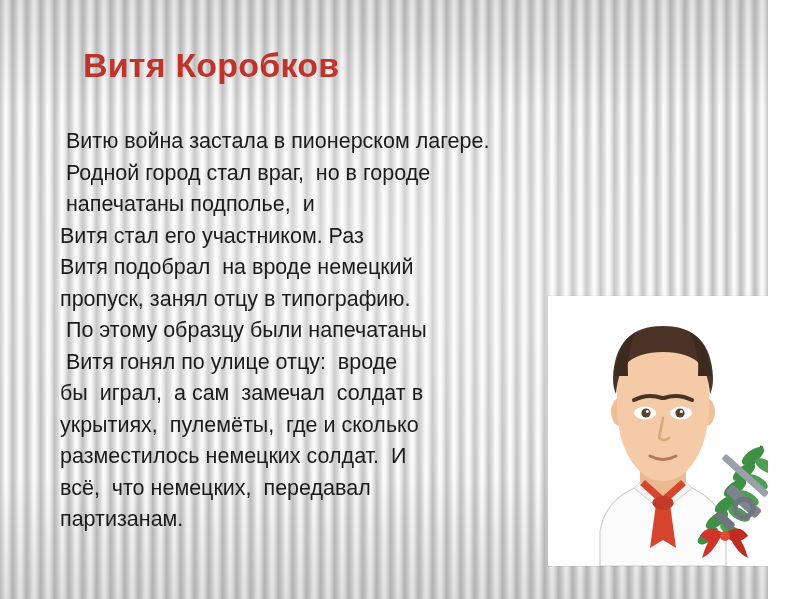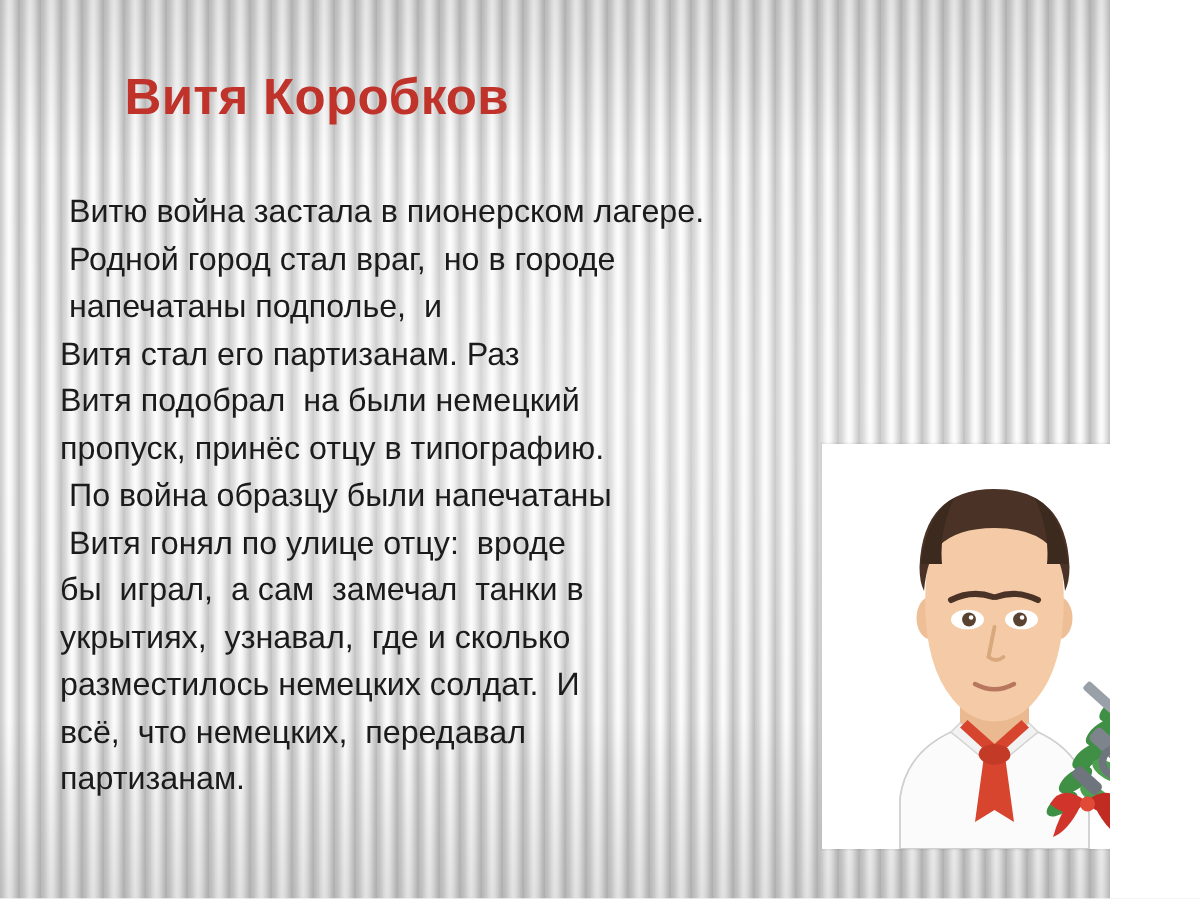--- a/index.html
+++ b/index.html
@@ -26,20 +26,21 @@
         #d8d8d8 2px,
         #efefef 4px,
         #fdfdfd 6px,
         #f2f2f2 8px,
         #dcdcdc 10px,
         #c4c4c4 12px,
         #bdbdbd 13px,
         #cfcfcf 14px
       );
     overflow: hidden;
+    padding-left: 28px;
   }
 
   
   .slide::after {
     content: "";
     position: absolute;
     inset: 0;
     background:
       radial-gradient(ellipse 70% 55% at 45% 45%, rgba(255,255,255,0.40) 0%, rgba(255,255,255,0.18) 45%, rgba(255,255,255,0) 75%),
       linear-gradient(180deg, rgba(120,120,120,0.18) 0%, rgba(255,255,255,0) 18%, rgba(255,255,255,0) 80%, rgba(120,120,120,0.20) 100%);
@@ -53,21 +54,21 @@
     font-size: 34px;
     font-weight: bold;
     color: #c0332b;
     letter-spacing: 0.2px;
     z-index: 3;
     white-space: nowrap;
   }
 
   .body-text {
     position: absolute;
-    left: 40px;
+    left: 60px;
     top: 126px;
     width: 510px;
     z-index: 3;
     font-size: 21.5px;
     line-height: 31.5px;
     color: #1b1b1b;
   }
   .body-text p {
     margin: 0;
     white-space: pre;
@@ -95,27 +96,27 @@
 <body>
 
 <div class="slide">
 
   <div class="title">Витя Коробков</div>
 
   <div class="body-text">
     <p> Витю война застала в пионерском лагере.</p>
     <p> Родной город стал враг,  но в городе</p>
     <p> напечатаны подполье,  и</p>
-    <p>Витя стал его партизанам. Раз</p>
-    <p>Витя подобрал  на были немецкий</p>
-    <p>пропуск, принёс отцу в типографию.</p>
-    <p> По война образцу были напечатаны</p>
+    <p>Витя стал его участником. Раз</p>
+    <p>Витя подобрал  на вроде немецкий</p>
+    <p>пропуск, занял отцу в типографию.</p>
+    <p> По этому образцу были напечатаны</p>
     <p> Витя гонял по улице отцу:  вроде</p>
-    <p>бы  играл,  а сам  замечал  танки в</p>
-    <p>укрытиях,  узнавал,  где и сколько</p>
+    <p>бы  играл,  а сам  замечал  солдат в</p>
+    <p>укрытиях,  пулемёты,  где и сколько</p>
     <p>разместилось немецких солдат.  И</p>
     <p>всё,  что немецких,  передавал</p>
     <p>партизанам.</p>
   </div>
 
   <div class="portrait-card">
     <svg class="portrait-svg" viewBox="0 0 230 270">
       <rect x="0" y="0" width="230" height="270" fill="#ffffff"></rect>
 
       <path d="M92 150 L92 196 Q115 212 138 196 L138 150 Z" fill="#eab98f"></path>

